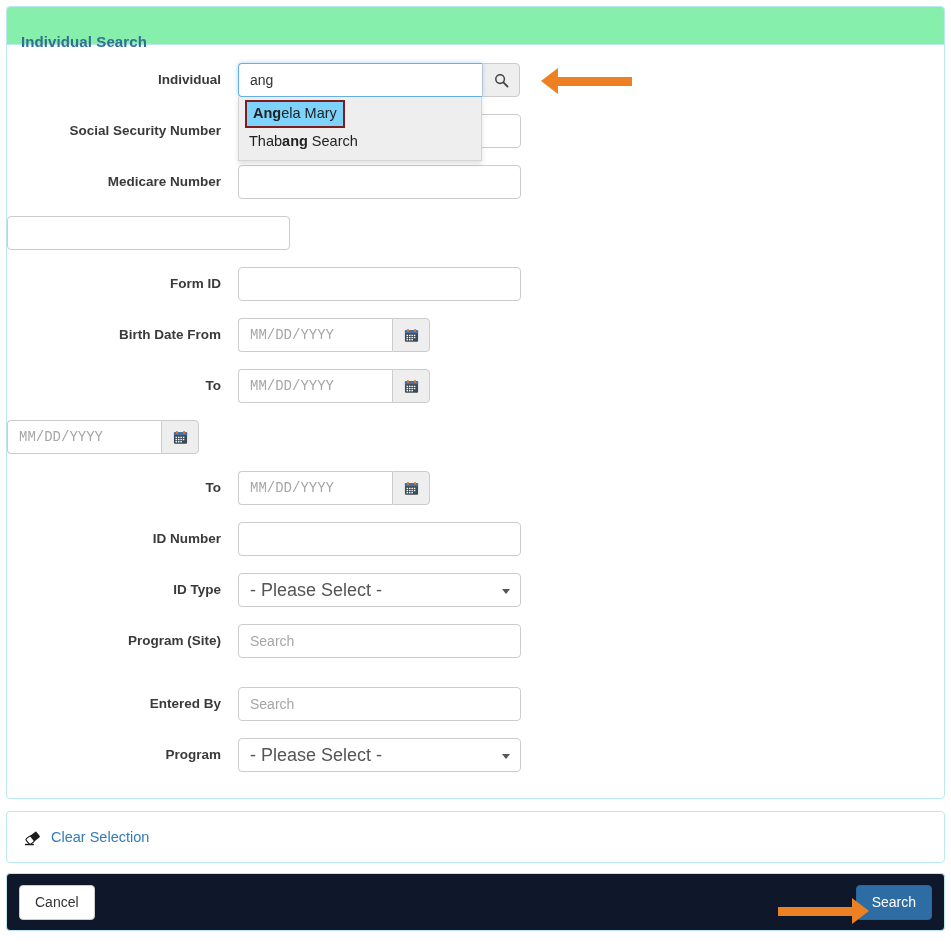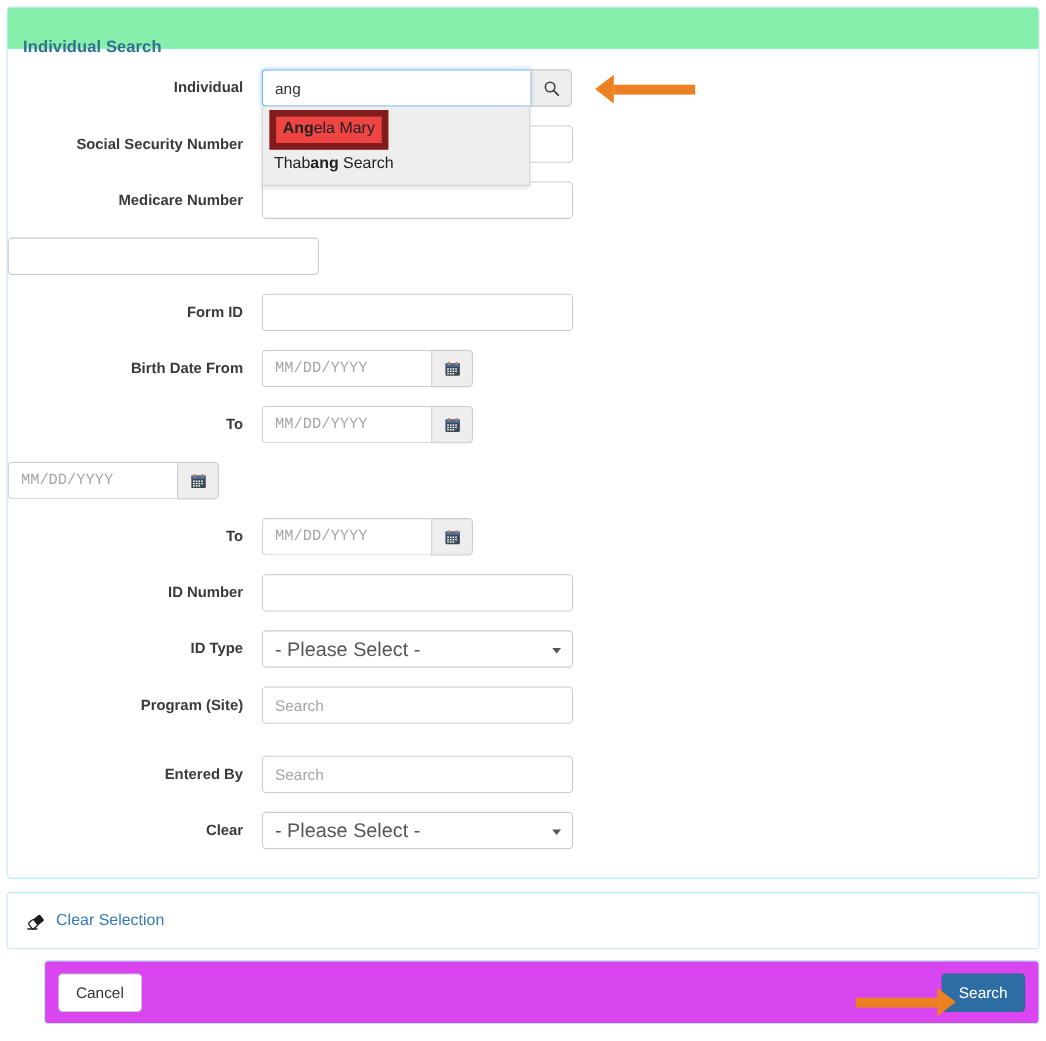--- a/index.html
+++ b/index.html
@@ -198,22 +198,22 @@
     font-size: 14.5px;
     color: #222222;
     line-height: 21px;
     cursor: pointer;
     white-space: nowrap;
   }
   .ac-item.sel-item {
     display: inline-block;
     margin-left: 6px;
     padding: 1px 6px 2px 6px;
-    border: 6px solid #7f1d1d;
-    background: #ef4444;
+    border: 2px solid #7f1d1d;
+    background: #7dd3fc;
   }
   .ac-item b { font-weight: bold; }
 
   
   .clear-body {
     height: 50px;
     display: flex;
     align-items: center;
     padding-left: 16px;
   }
@@ -222,29 +222,28 @@
     font-size: 14.5px;
     text-decoration: none;
     cursor: pointer;
     margin-left: 9px;
   }
 
   
   .footer {
     border: 1px solid #bce8f1;
     border-radius: 4px;
-    background: #d946ef;
+    background: #0f172a;
     height: 58px;
     display: flex;
     align-items: center;
     justify-content: space-between;
     padding: 0 12px;
     box-sizing: border-box;
     position: relative;
-    margin-left: 34px;
   }
   .btn {
     font-family: "Liberation Sans", sans-serif;
     font-size: 14px;
     border-radius: 4px;
     cursor: pointer;
     box-sizing: border-box;
     padding: 0 15px;
     height: 35px;
     line-height: 33px;
@@ -483,21 +482,21 @@
       </div>
 
       <div class="row">
         <div class="lbl">Entered By</div>
         <div class="ctl">
           <input class="inp" type="text" placeholder="Search" style="">
         </div>
       </div>
 
       <div class="row" style="margin-bottom:4px;">
-        <div class="lbl">Clear</div>
+        <div class="lbl">Program</div>
         <div class="ctl">
           <div class="sel">
             <span>- Please Select -</span>
             <span class="caret"></span>
           </div>
         </div>
       </div>
 
     </div>
   </div>

